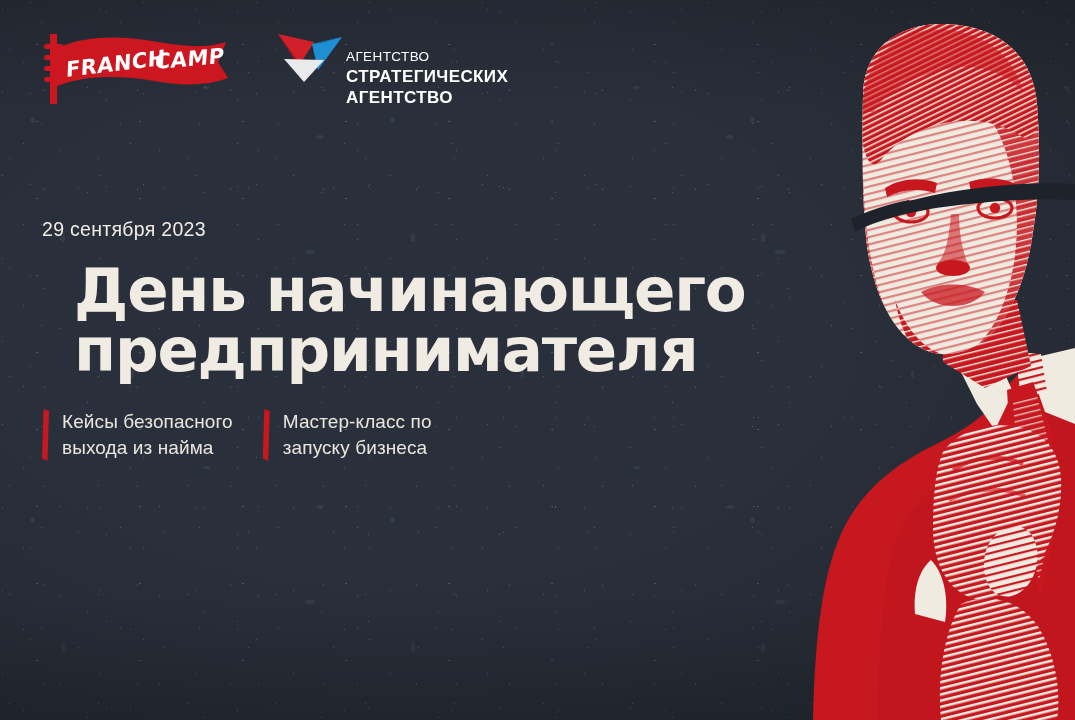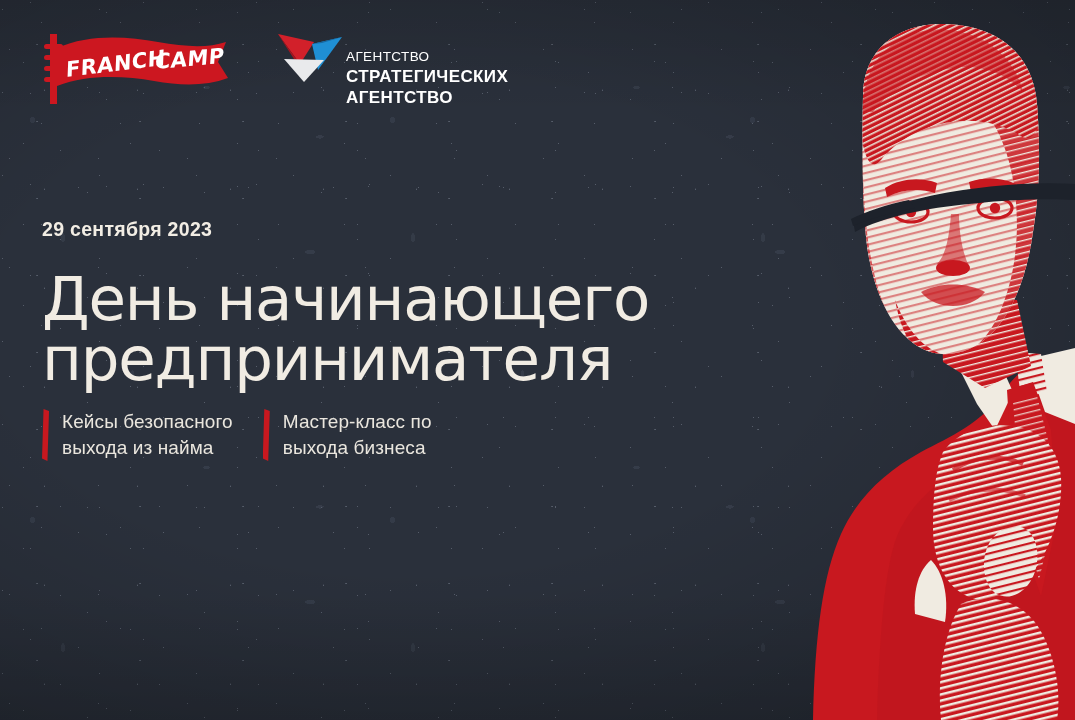--- a/index.html
+++ b/index.html
@@ -149,32 +149,33 @@
 
   
   #copy {
     position:absolute;
     left:42px; top:218px;
     z-index:4;
     width:810px;
   }
   #event-date {
     font-size:19.5px;
-    font-weight:bold;
+    font-weight:normal;
     color:#f2ede4;
     letter-spacing:.3px;
-    margin-bottom:28px;
+    margin-bottom:19px;
   }
   #headline {
     font-family:"DejaVu Sans", sans-serif;
-    font-weight:normal;
+    font-weight:bold;
     font-size:61px;
     line-height:.99;
     color:#f1ece3;
     letter-spacing:-1.2px;
+    margin-left:32px;
   }
   #headline .hl-line { display:block; white-space:nowrap; }
 
   
   #features {
     position:absolute;
     left:42px; top:406px;
     display:flex;
     align-items:flex-start;
     gap:0;
@@ -402,17 +403,17 @@
 
   <div id="features">
     <div class="feature">
       <span class="feat-bar"></span>
       <span class="feat-text">Кейсы безопасного
 выхода из найма</span>
     </div>
     <div class="feature">
       <span class="feat-bar"></span>
       <span class="feat-text">Мастер-класс по
-выхода бизнеса</span>
+запуску бизнеса</span>
     </div>
   </div>
 
 </div>
 
 </body></html>

